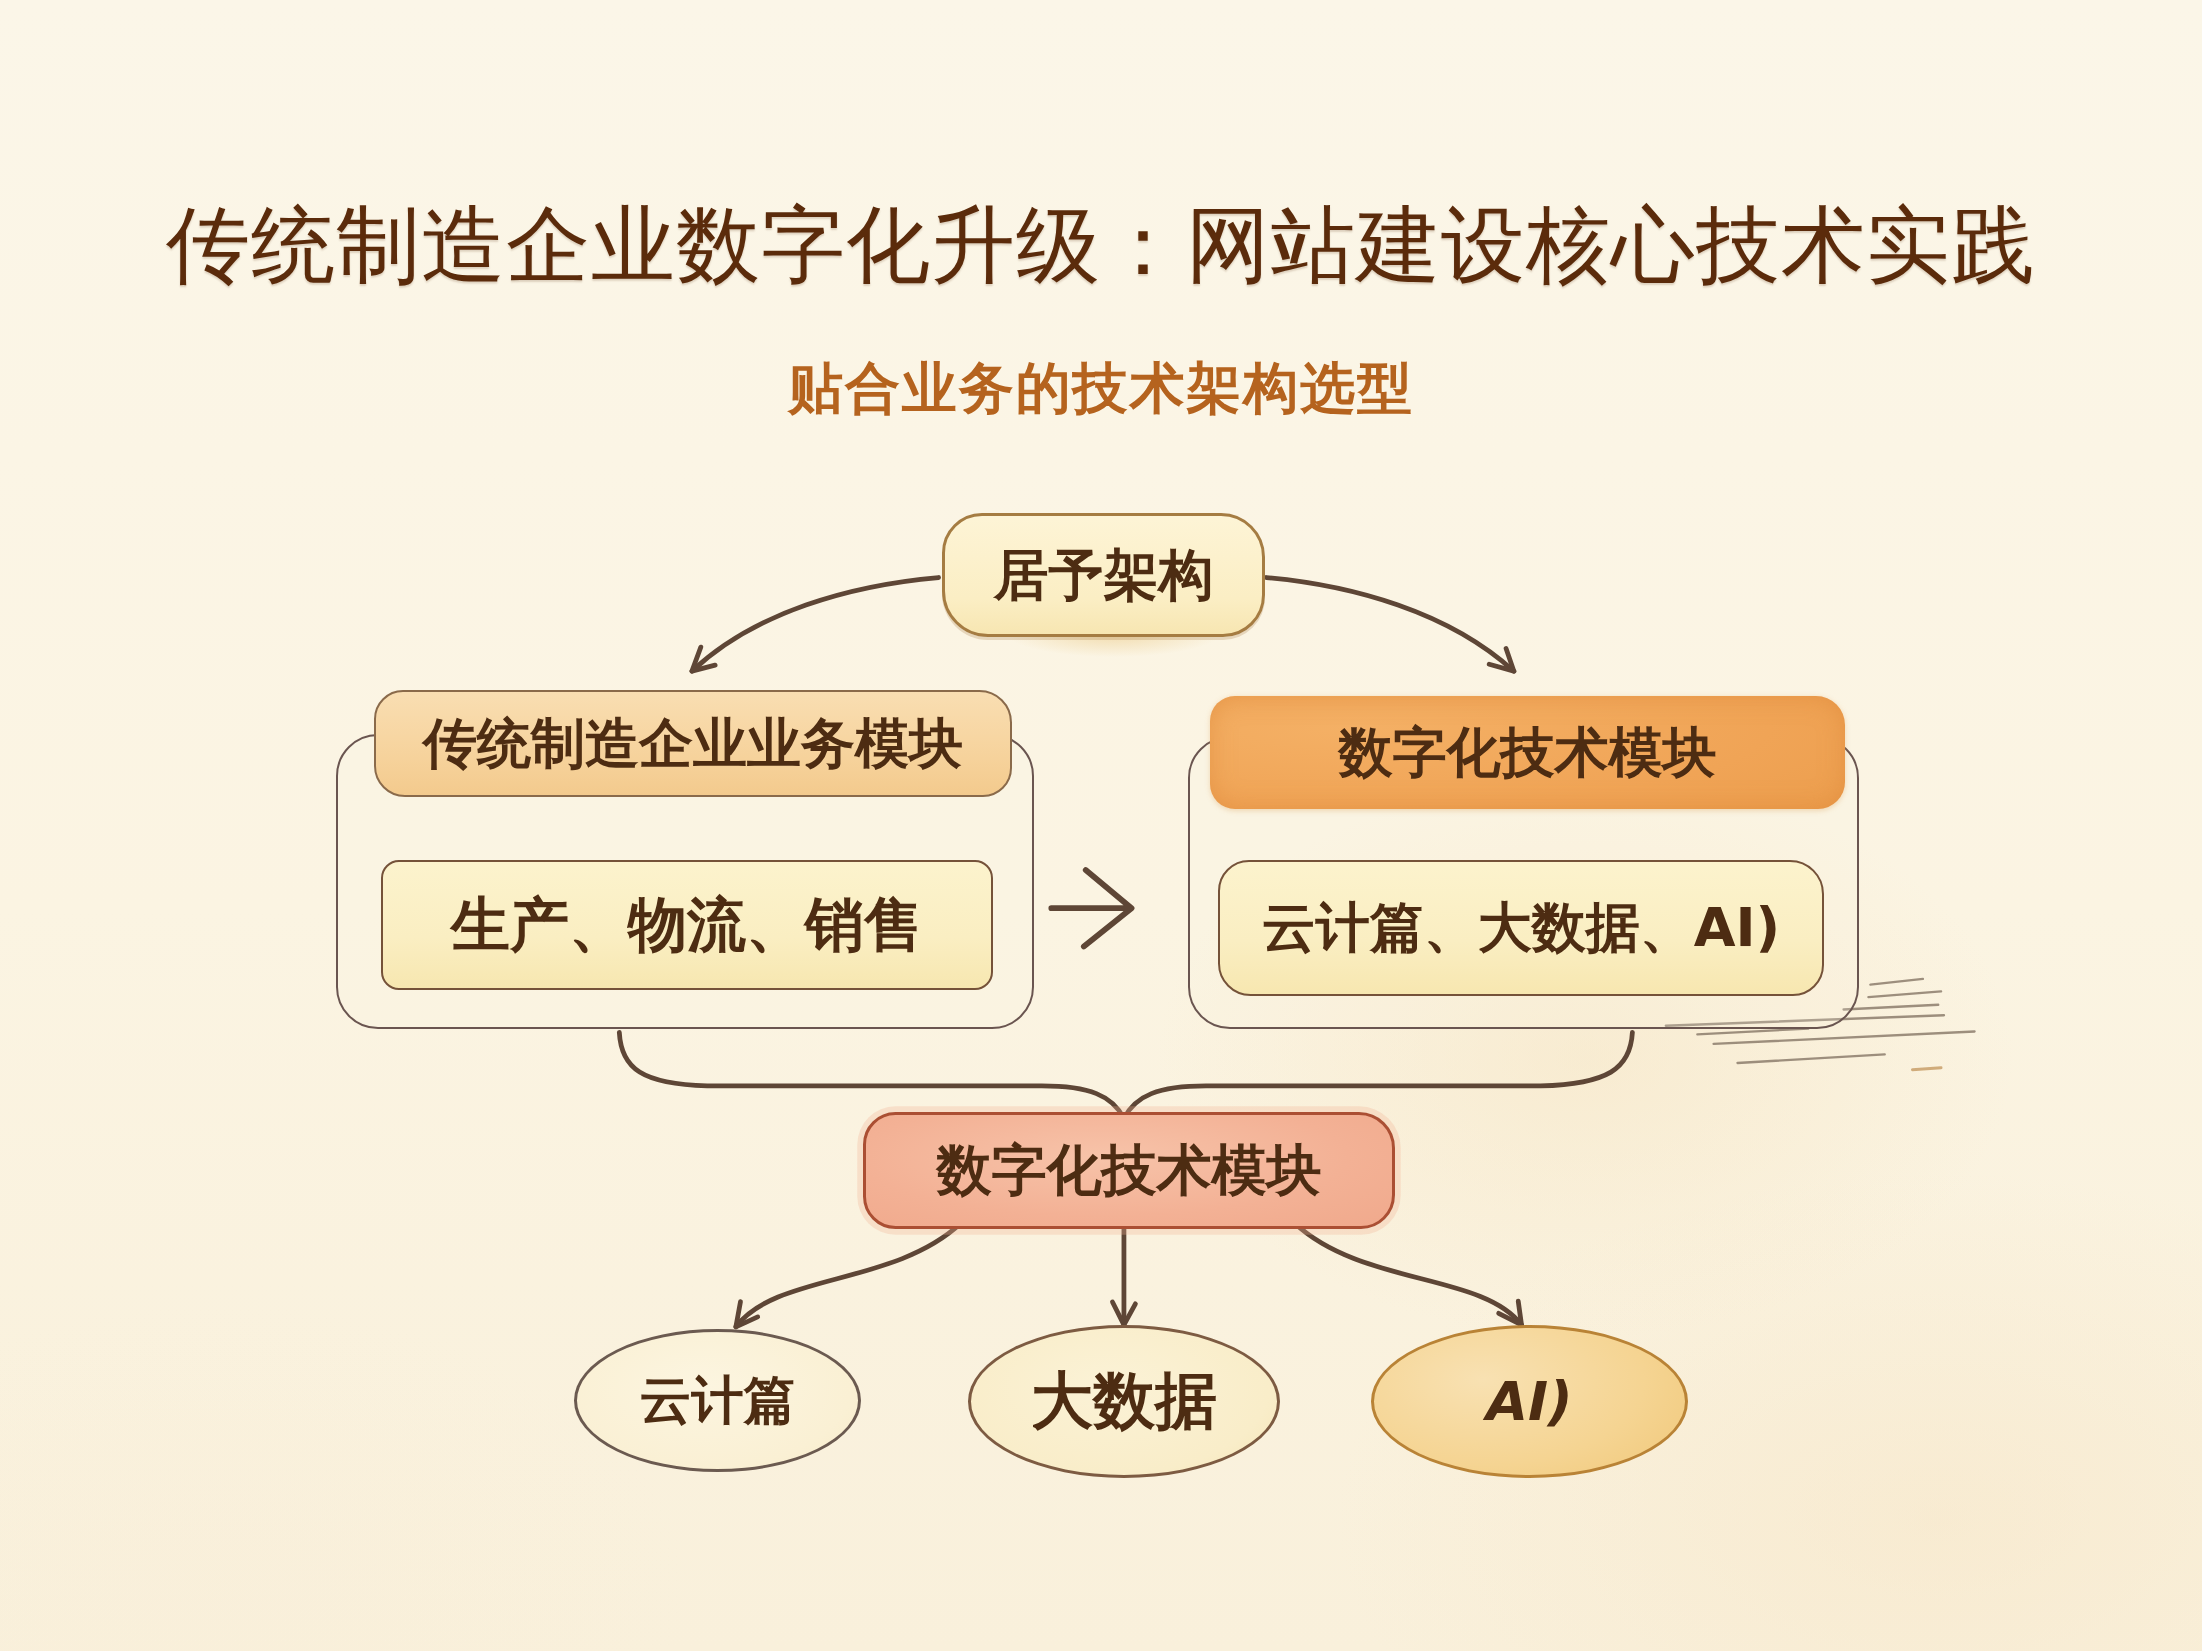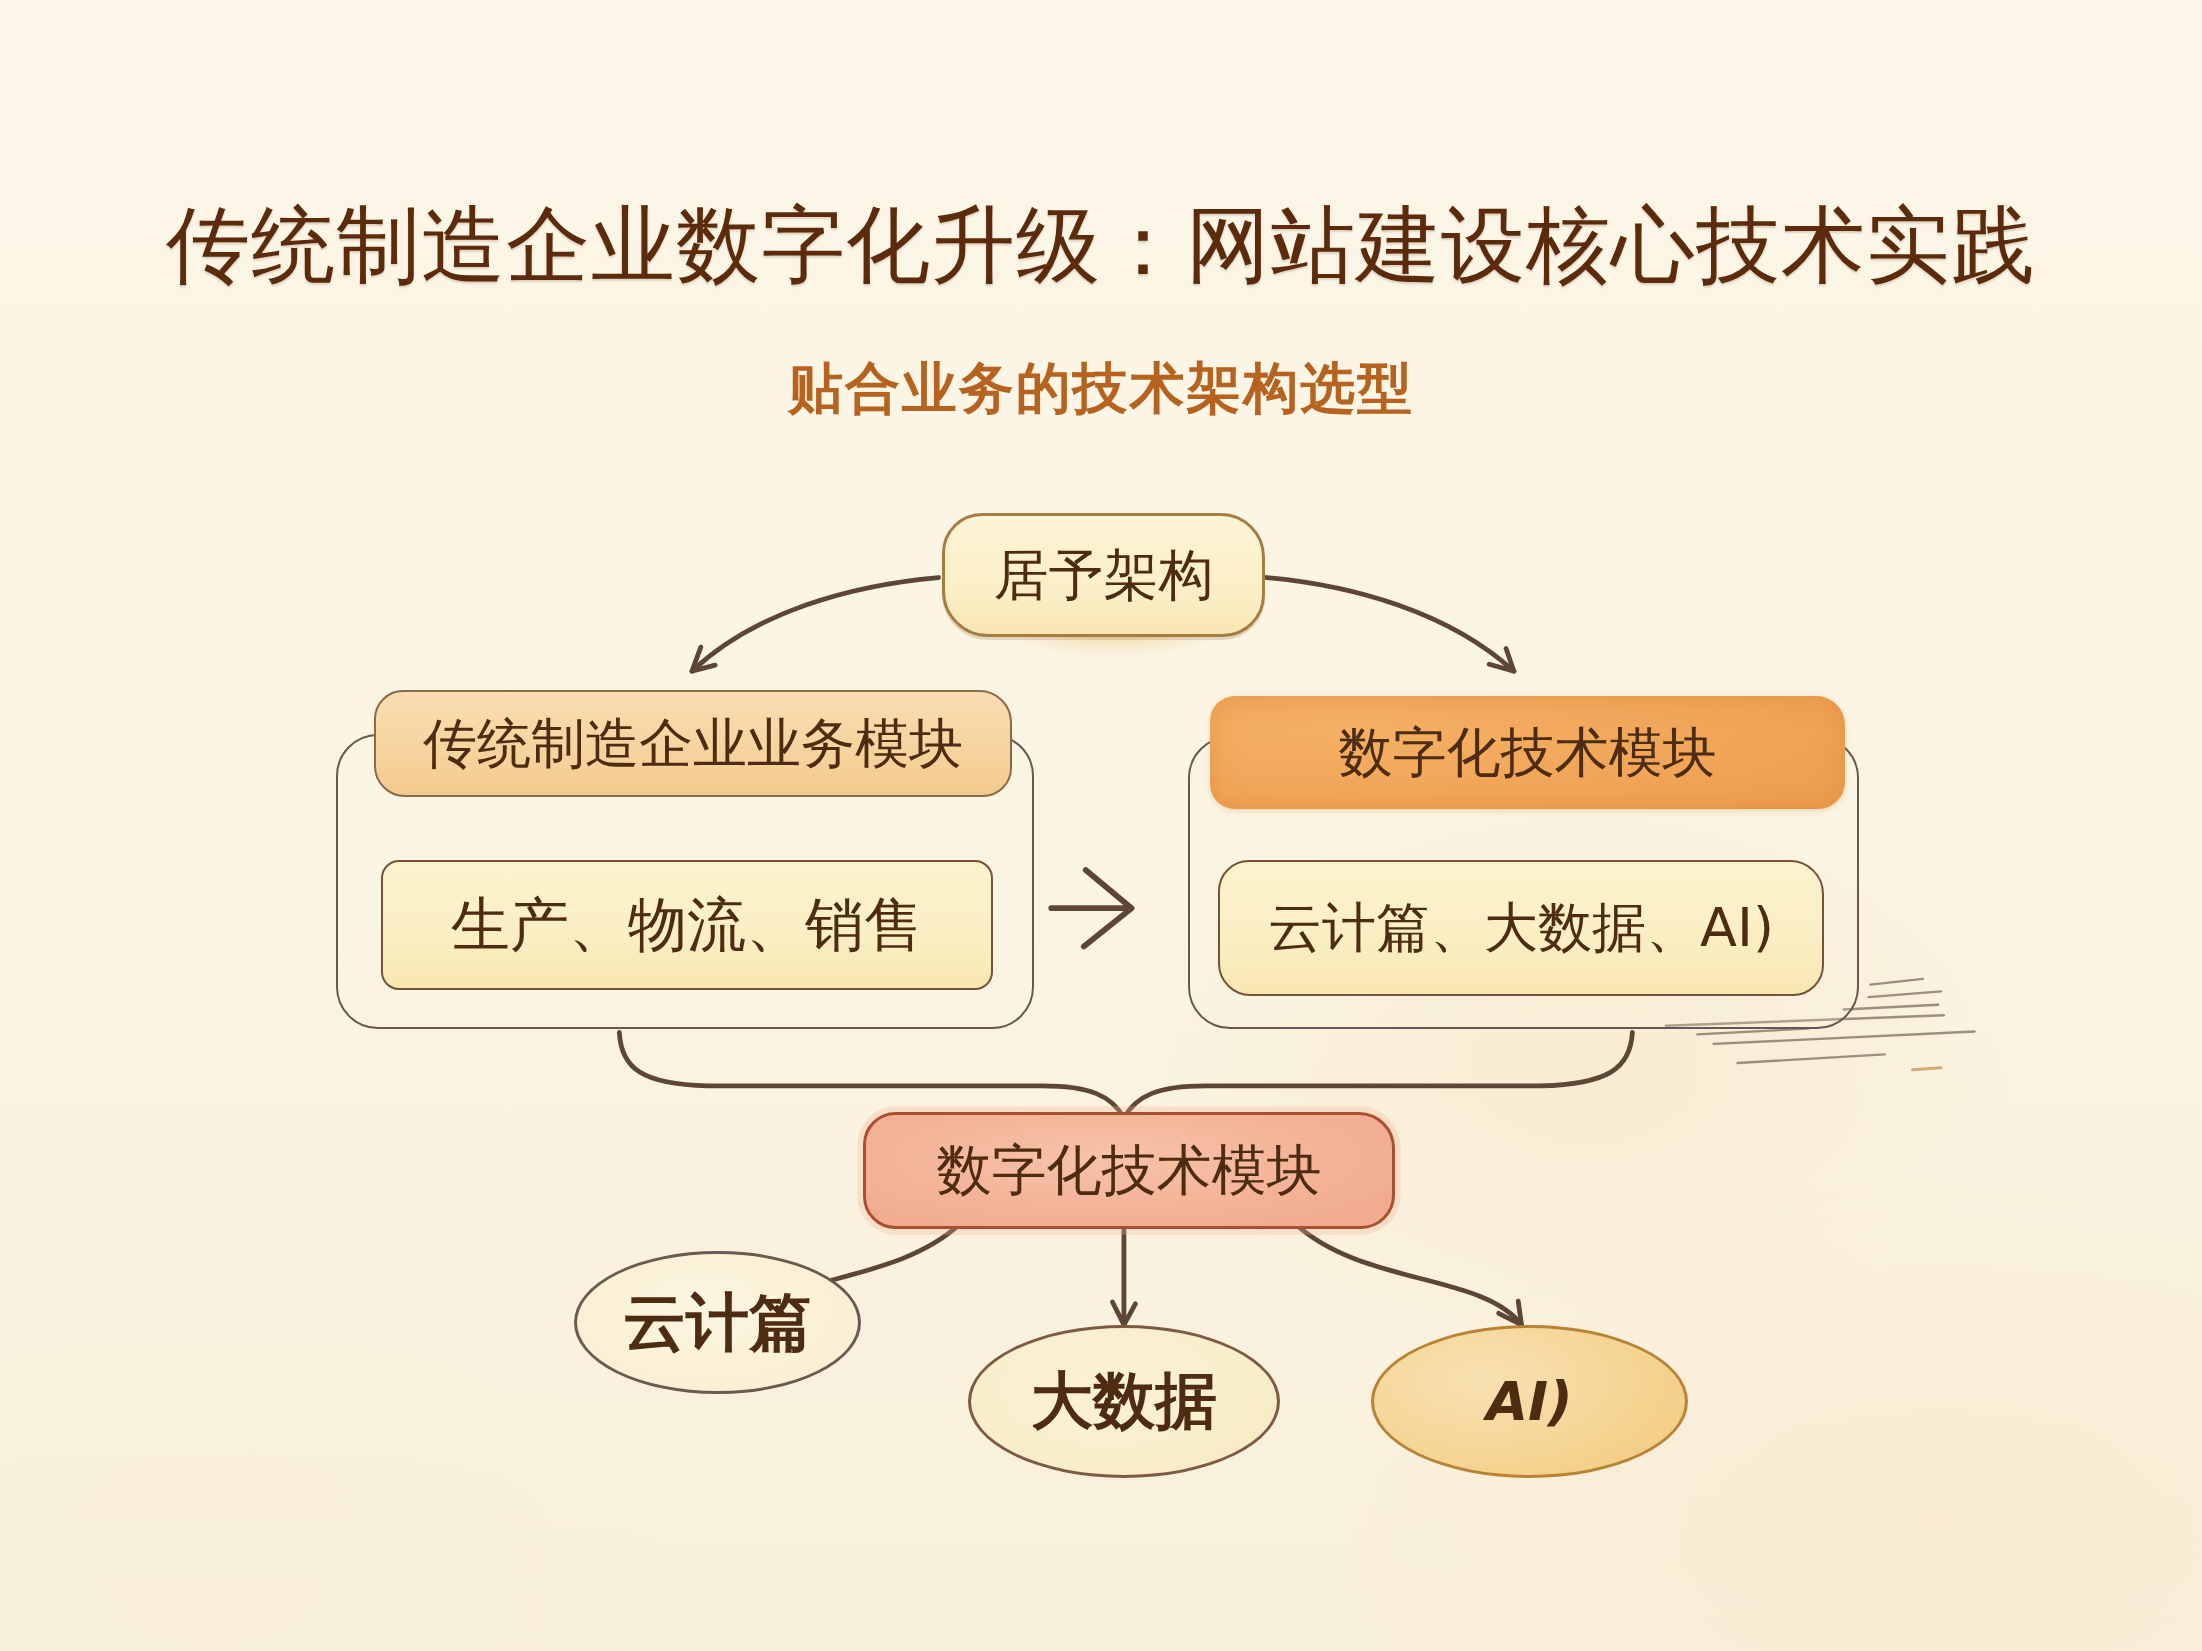--- a/index.html
+++ b/index.html
@@ -32,21 +32,21 @@
   }
   .connectors{position:absolute;left:0;top:0;width:2202px;height:1652px;}
   .connectors .flow{fill:none;stroke:var(--ink,#5e4636);stroke-width:5;stroke-linecap:round;}
   .connectors .hand-arrow{fill:none;stroke:var(--ink,#5e4636);stroke-width:6;stroke-linecap:round;stroke-linejoin:round;}
   .connectors .hatch{fill:none;stroke:var(--pencil,#8c7c6c);stroke-width:2.5;stroke-linecap:round;opacity:.85;}
   .connectors .hatch-orange{fill:none;stroke:#c69a62;stroke-width:3;stroke-linecap:round;opacity:.8;}
   .connectors marker path{fill:none;stroke:var(--ink,#5e4636);stroke-width:5;stroke-linejoin:round;stroke-linecap:round;}
   .node{
     position:absolute;box-sizing:border-box;
     display:flex;align-items:center;justify-content:center;
-    color:var(--node_text,#4d2c12);font-weight:400;text-align:center;
+    color:var(--node_text,#4d2c12);font-weight:700;text-align:center;
     line-height:1.1;
   }
   .root-node{
     left:942px;top:513px;width:323px;height:124px;
     background:linear-gradient(180deg,#fdf4d6 0%,#fbeec4 70%,#f7e6b2 100%);
     border:3.8px solid var(--root_border,#a57c42);
     border-radius:40px 44px 42px 46px;
     font-size:55px;
     box-shadow:0 2.9px 0 rgba(166,124,66,.25);
   }
@@ -88,24 +88,24 @@
     background:radial-gradient(ellipse at 45% 38%, #f7c3a9 0%, #f3b195 60%, #f0a98c 100%);
     border:3.8px solid var(--merge_border,#ab4f33);
     border-radius:32.5px 36px 34px 32.5px;
     box-shadow:0 0 0 5.7px rgba(242,178,150,.30);
     font-size:55px;
   }
   .leaf{
     border-radius:50%;font-weight:700;
   }
   .leaf-cloud{
-    left:574px;top:1251px;width:287px;height:143px;
+    left:574px;top:1329px;width:287px;height:143px;
     background:radial-gradient(75% 85% at 45% 40%, #fcf5e0 0%, #faf0d4 70%, #f7ebc8 100%);
     border:3.3px solid var(--leaf_border,#6b5a50);
-    font-size:63px;
+    font-size:52px;
   }
   .leaf-bigdata{
     left:968px;top:1325px;width:312px;height:153px;
     background:radial-gradient(75% 85% at 45% 40%, #fbf2d6 0%, #f9edc9 70%, #f5e5b6 100%);
     border:3.3px solid var(--leaf2_border,#7d5b42);
     font-size:62px;
   }
   .leaf-ai{
     left:1371px;top:1325px;width:317px;height:153px;
     background:radial-gradient(80% 90% at 35% 35%, #f8e1b2 0%, #f5d492 65%, #f1ca7e 100%);

